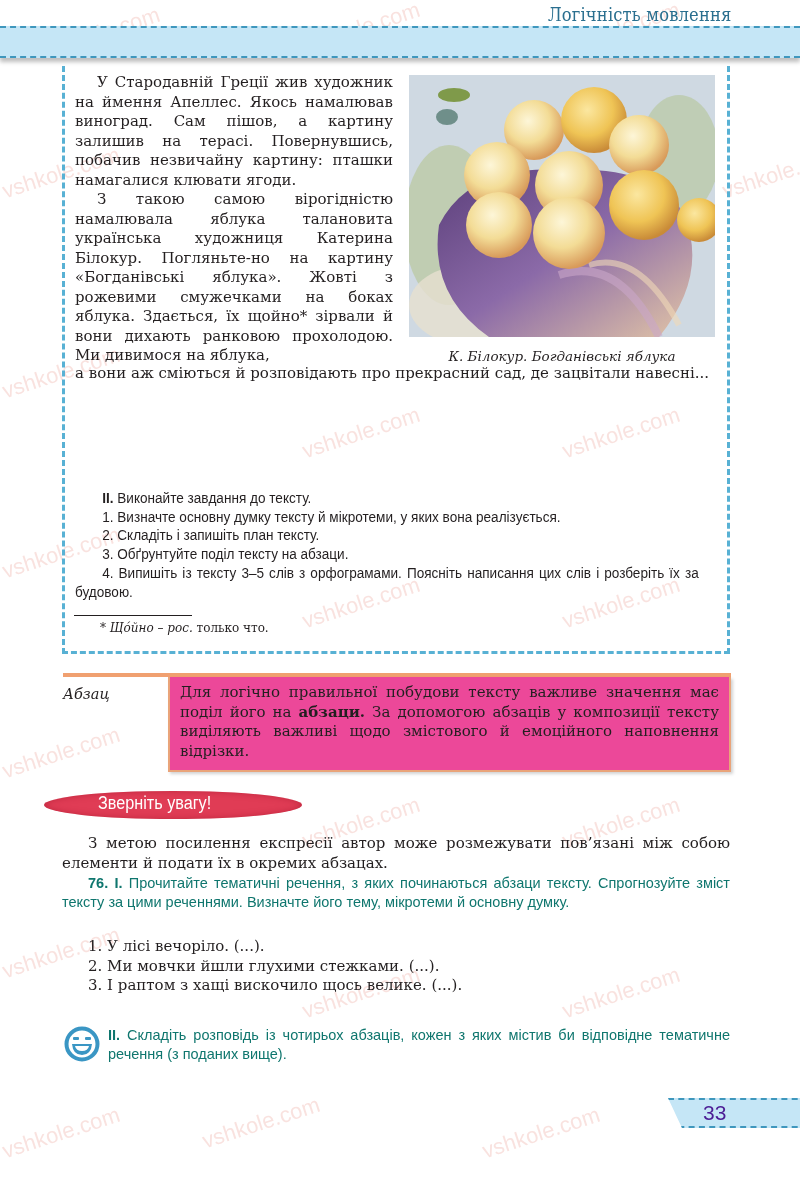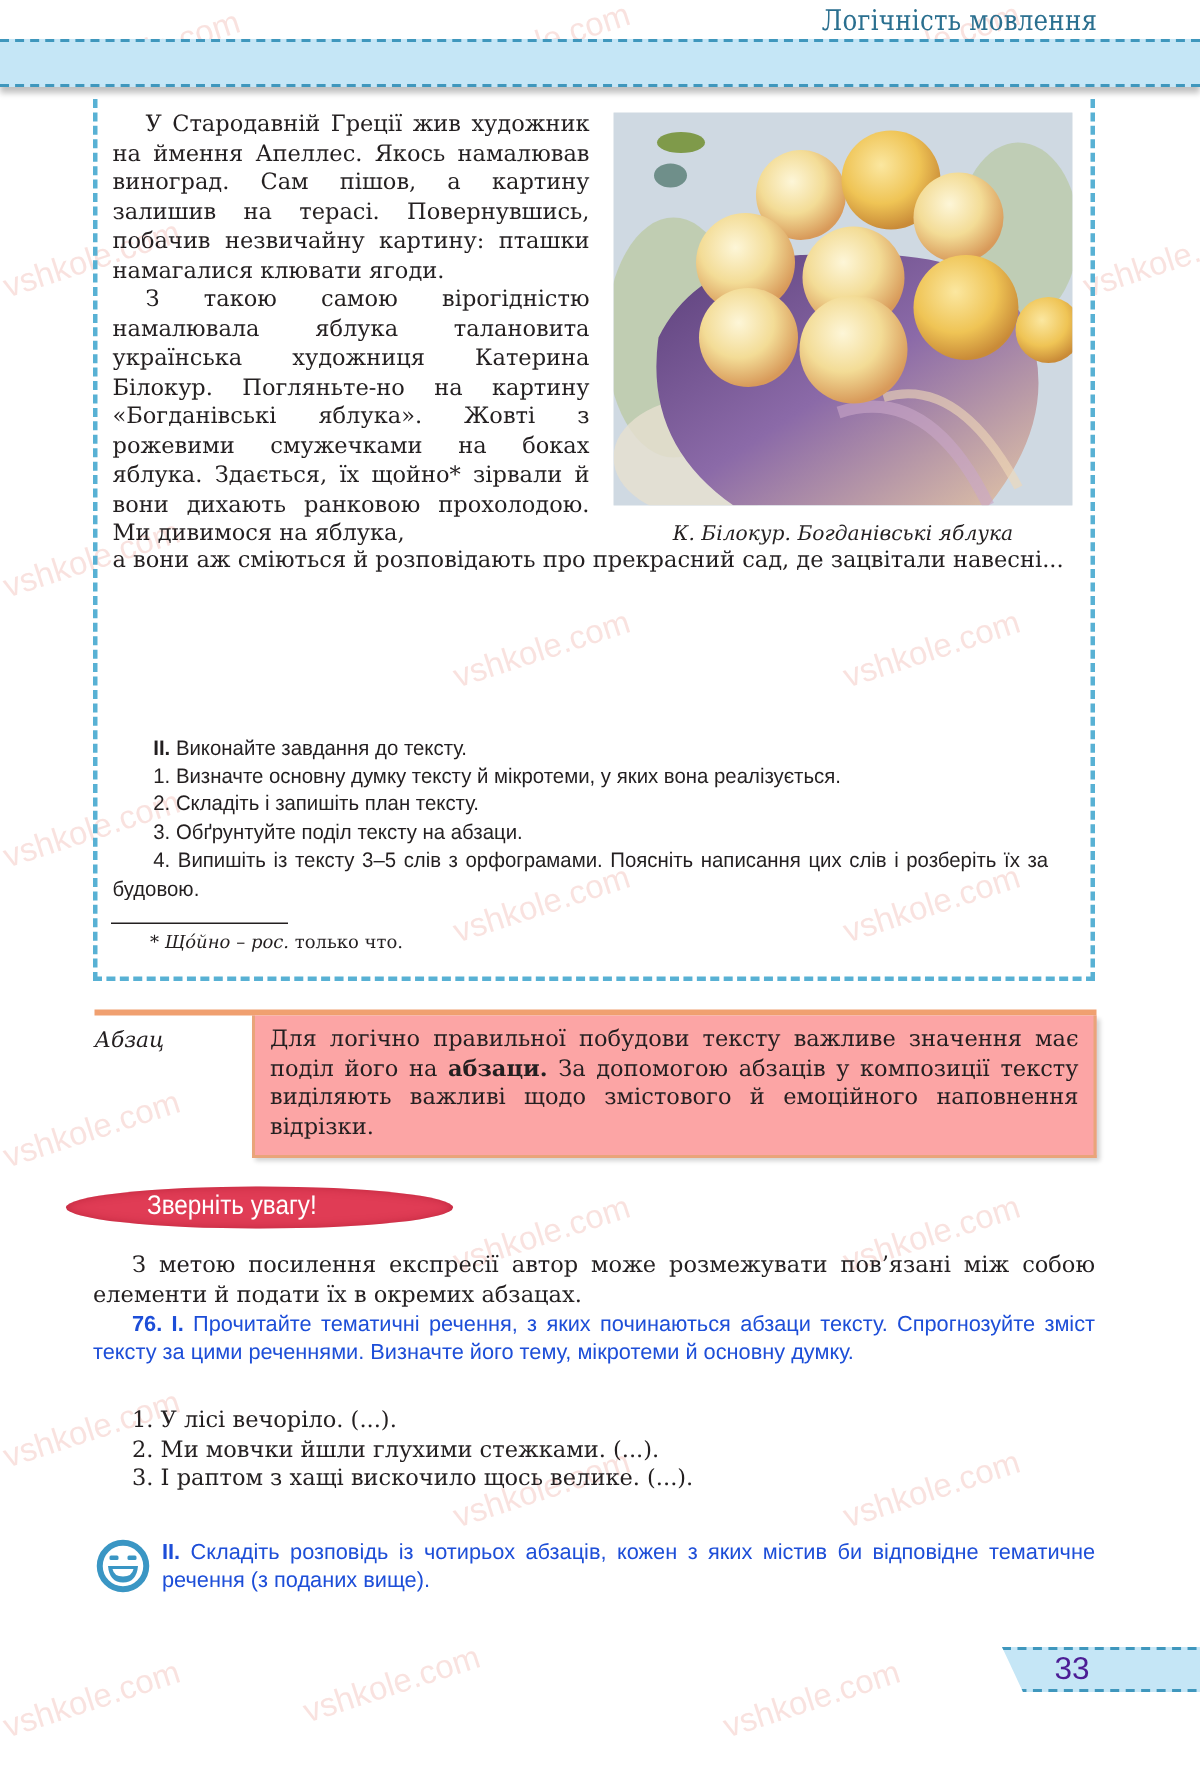--- a/index.html
+++ b/index.html
@@ -22,21 +22,21 @@
     transform: scaleX(0.86); transform-origin: right center;
   }
 
   
   .frame {
     position: absolute; left: 62px; top: 66px; width: 668px; height: 588px;
     border-left: 3px dashed #58b1d4; border-right: 3px dashed #58b1d4; border-bottom: 3px dashed #58b1d4;
   }
 
   .serif-text { font-family: "DejaVu Serif", serif; font-size: 15px; line-height: 19.5px; color: #231f20; }
-  .sans-text { font-family: "Liberation Sans", sans-serif; font-size: 14.5px; line-height: 18.5px; color: #1d4ed8; }
+  .sans-text { font-family: "Liberation Sans", sans-serif; font-size: 14.5px; line-height: 18.5px; color: #0f766e; }
 
   .story-col {
     position: absolute; left: 75px; top: 73px; width: 318px;
     text-align: justify;
   }
   .story-col p { text-indent: 22px; }
 
   .painting {
     position: absolute; left: 409px; top: 75px; width: 306px; height: 262px;
     overflow: hidden; background: #d8dfe6;
@@ -61,21 +61,21 @@
   .bold { font-weight: bold; }
 
   .fn-rule { position: absolute; left: 74px; top: 615px; width: 118px; height: 1px; background: #231f20; }
   .footnote { position: absolute; left: 100px; top: 621px; font-family: "DejaVu Serif", serif; font-size: 12px; color: #231f20; }
 
   
   .def-bar { position: absolute; left: 63px; top: 673px; width: 668px; height: 4px; background: #f0a070; }
   .def-term { position: absolute; left: 63px; top: 686px; font-family: "DejaVu Serif", serif; font-style: italic; font-size: 14.5px; }
   .def-box {
     position: absolute; left: 168px; top: 677px; width: 563px; height: 95px;
-    background: #fca5a5; border: 2px solid #e9a47a; border-top: none;
+    background: #ec4899; border: 2px solid #e9a47a; border-top: none;
     box-shadow: 2px 2px 3px rgba(0,0,0,0.18);
     padding: 6px 10px 0 10px; text-align: justify;
   }
 
   
   .attention {
     position: absolute; left: 44px; top: 791px; width: 258px; height: 28px;
     background: #e03c55; border-radius: 50% / 50%;
     box-shadow: inset 0 0 6px rgba(160,20,40,0.5);
   }

